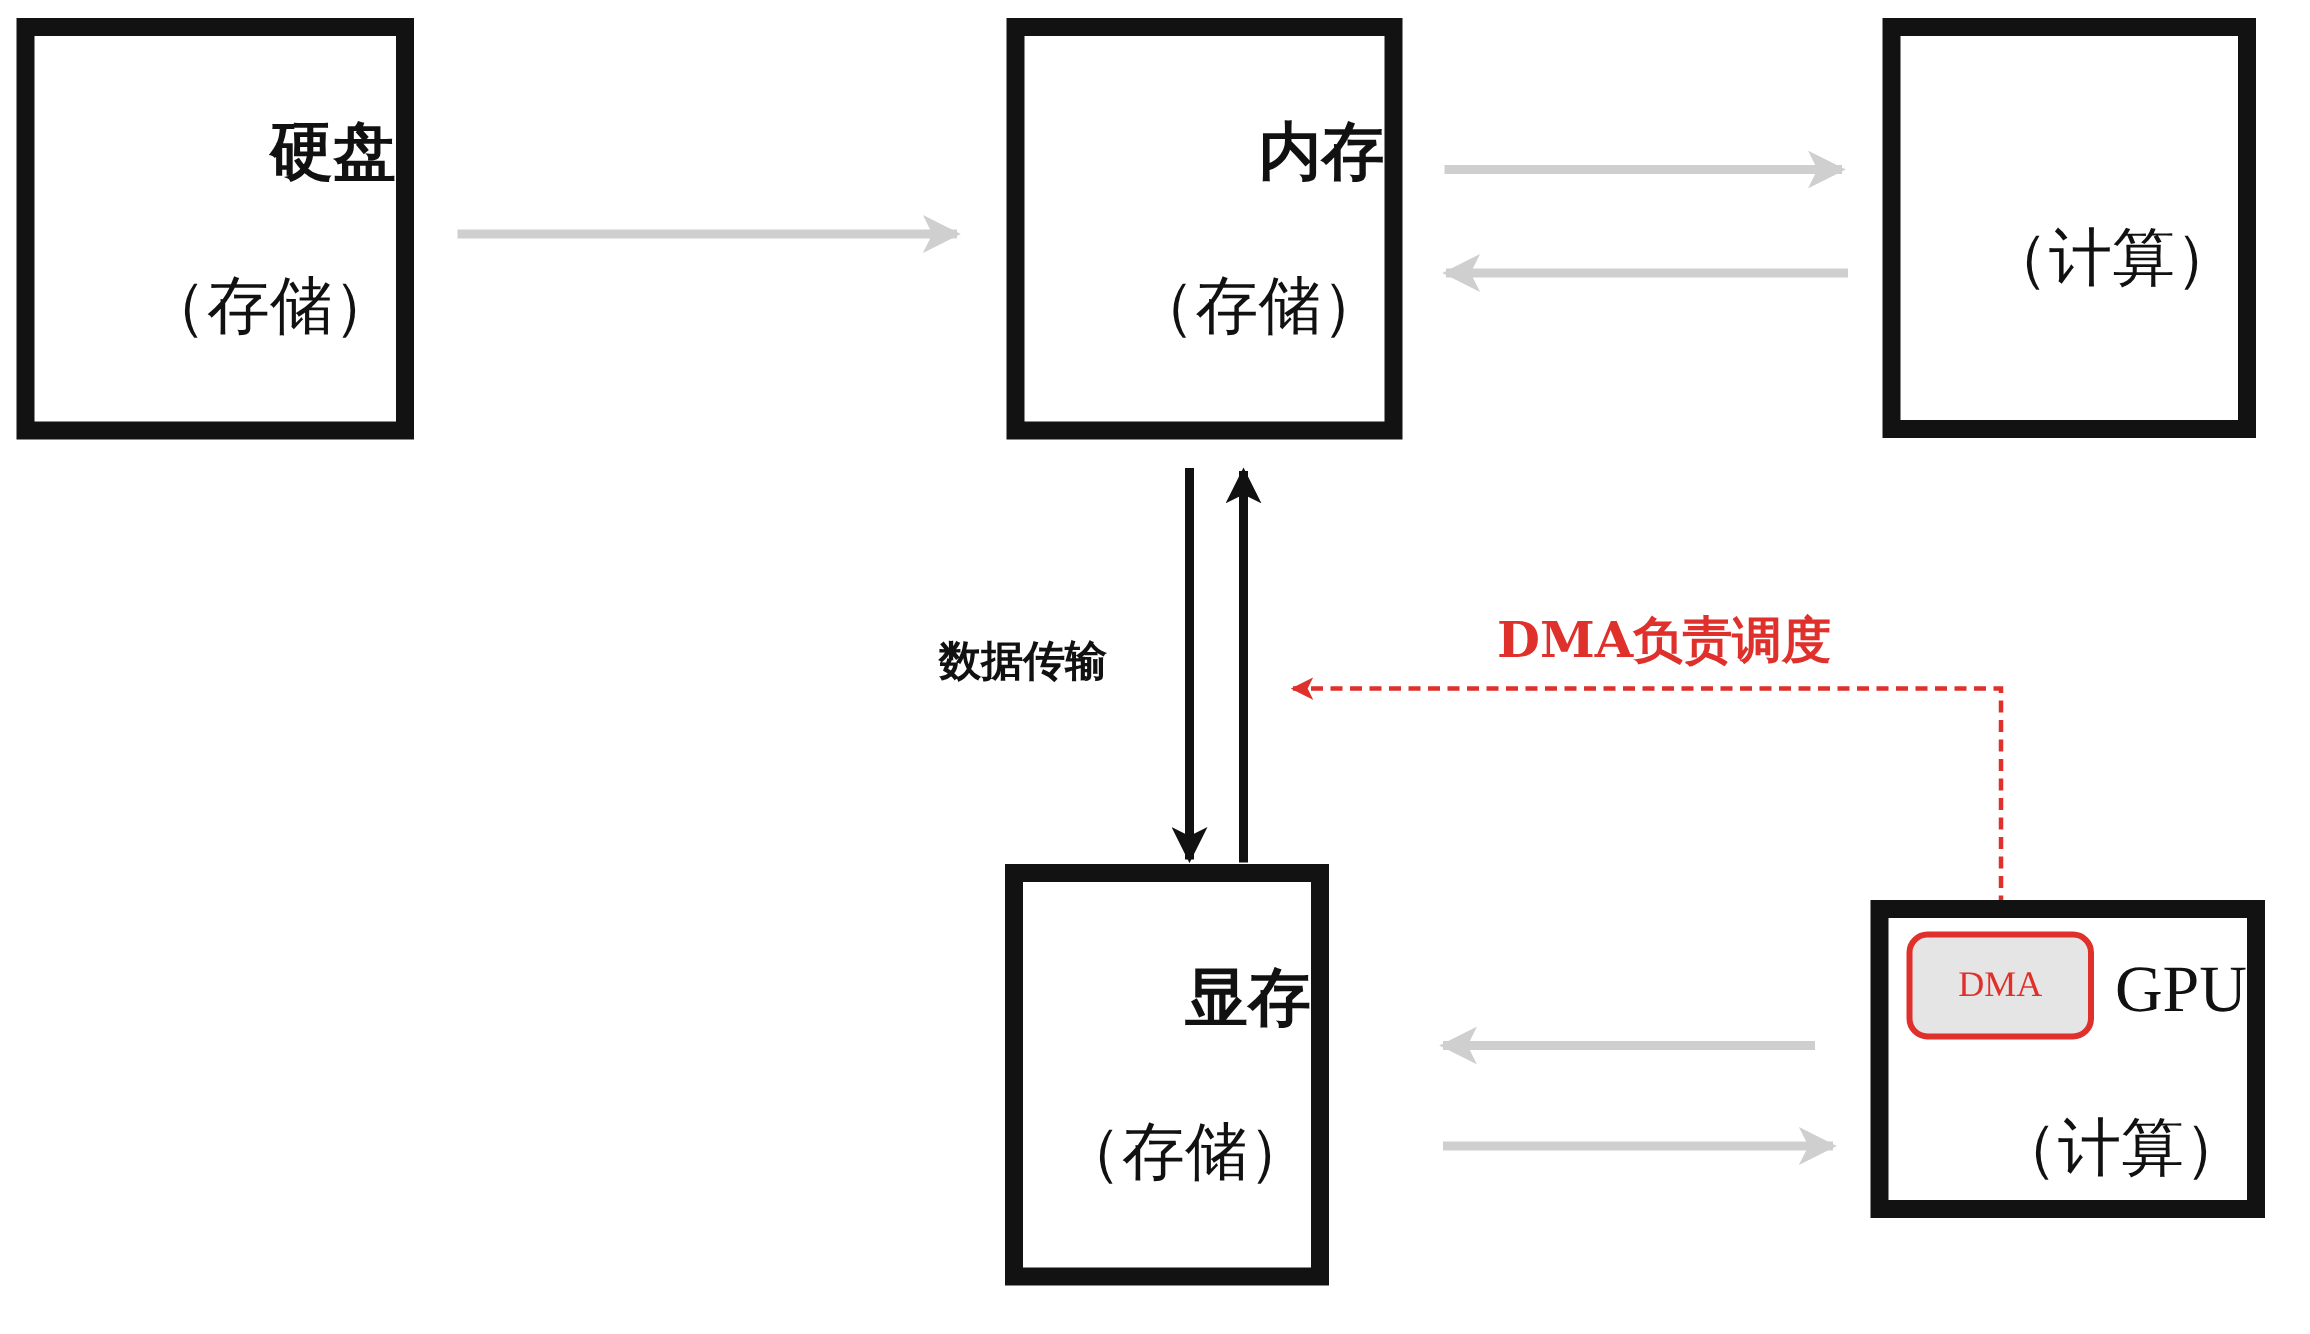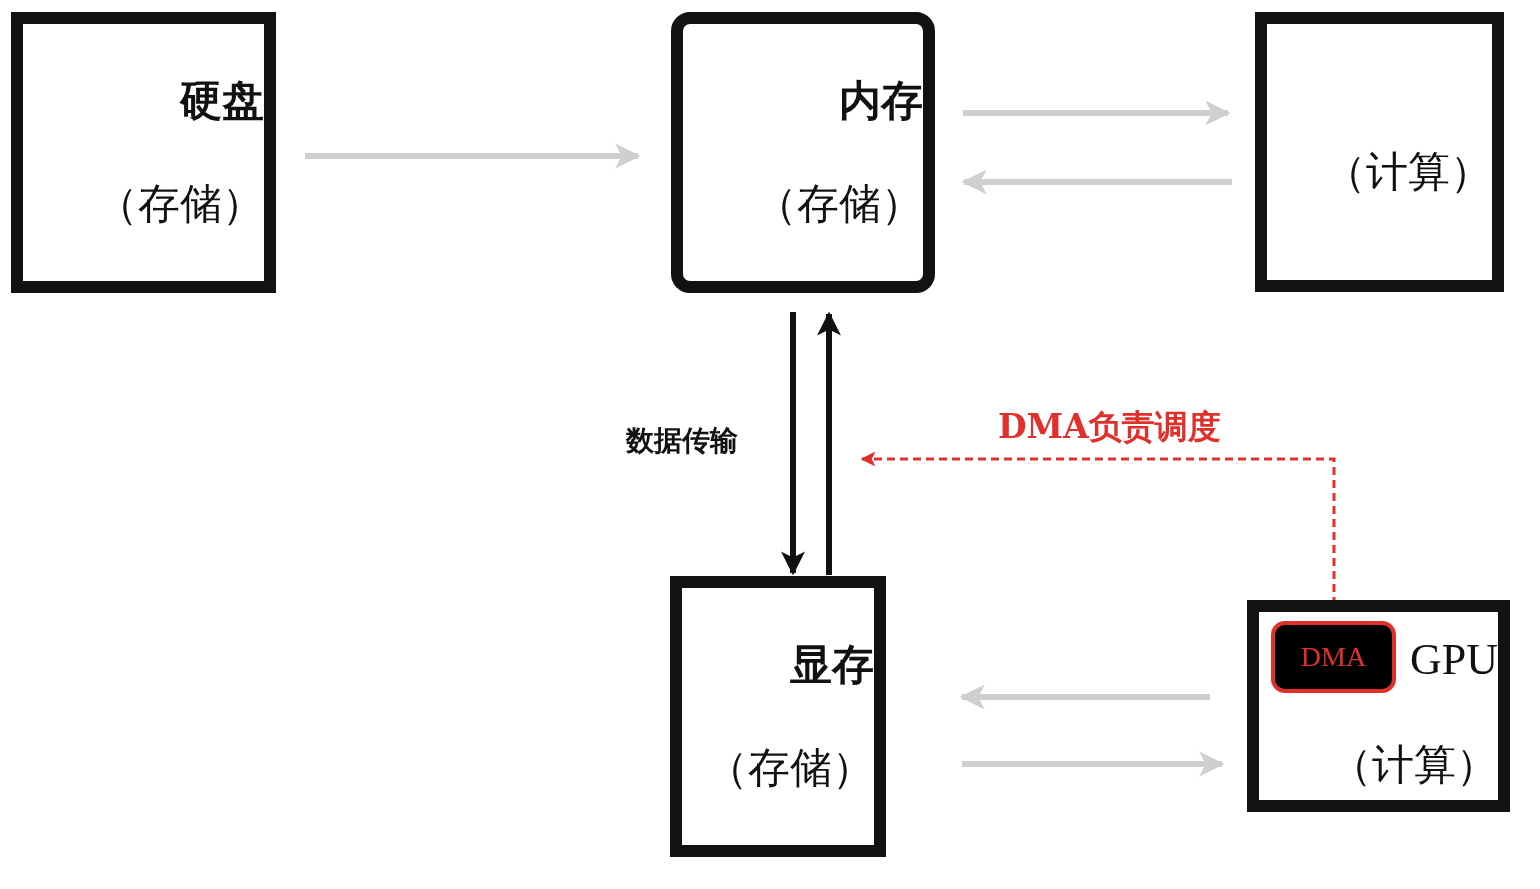--- a/index.html
+++ b/index.html
@@ -5,31 +5,31 @@
   html, body { margin: 0; padding: 0; background: #ffffff; }
   body { width: 1540px; height: 889px; position: relative; overflow: hidden;
          font-family: "DejaVu Serif", "Liberation Serif", serif; }
   .box { position: absolute; box-sizing: border-box; border: 12px solid #121212;
          background: #ffffff; display: flex; flex-direction: column;
          align-items: flex-end; justify-content: center; color: #111111; }
   .box .t1, .box .t2 { font-size: 42px; line-height: 64px; font-weight: bold; white-space: nowrap; }
   .box .en { font-weight: normal; font-family: "Liberation Serif", "DejaVu Serif", serif; font-size: 44px; }
   .box .t2 { font-weight: normal; margin-top: 39px; }
   #box-disk  { left: 11px;  top: 12px;  width: 265px; height: 281px; }
-  #box-mem   { left: 671px; top: 12px;  width: 264px; height: 281px; border-radius: 19px; }
+  #box-mem   { left: 671px; top: 12px;  width: 264px; height: 281px; }
   #box-cpu   { left: 1255px; top: 12px; width: 249px; height: 280px; }
   #box-vram  { left: 670px; top: 576px; width: 216px; height: 281px; }
   #box-gpu   { left: 1247px; top: 600px; width: 263px; height: 212px; justify-content: flex-end; padding-bottom: 0; }
   #box-gpu .t1 { line-height: 62px; }
   #box-gpu .t2 { line-height: 70px; }
   .dma-chip { position: absolute; left: 1271px; top: 621px; width: 125px; height: 72px;
               box-sizing: border-box; border: 4px solid #e0302b; border-radius: 14px;
               display: flex; align-items: center; justify-content: center;
               color: #e0302b; font-family: "Liberation Serif", "DejaVu Serif", serif;
-              font-size: 28px; background: #000000; }
+              font-size: 24px; background: #e5e5e5; }
   .label-transfer { position: absolute; left: 626px; top: 422px; font-size: 28px; font-weight: bold;
                     color: #111111; font-family: "DejaVu Sans", "Liberation Sans", sans-serif; white-space: nowrap; text-align: right; }
   .label-dma { position: absolute; left: 998px; top: 405px; font-size: 33px; font-weight: bold;
                color: #e0302b; white-space: nowrap; font-family: "DejaVu Serif", "Liberation Serif", serif; }
   svg.arrows { position: absolute; left: 0; top: 0; width: 1540px; height: 889px; pointer-events: none; }
 </style>
 </head>
 <body>
 
 <svg class="arrows" xmlns="http://www.w3.org/2000/svg">

